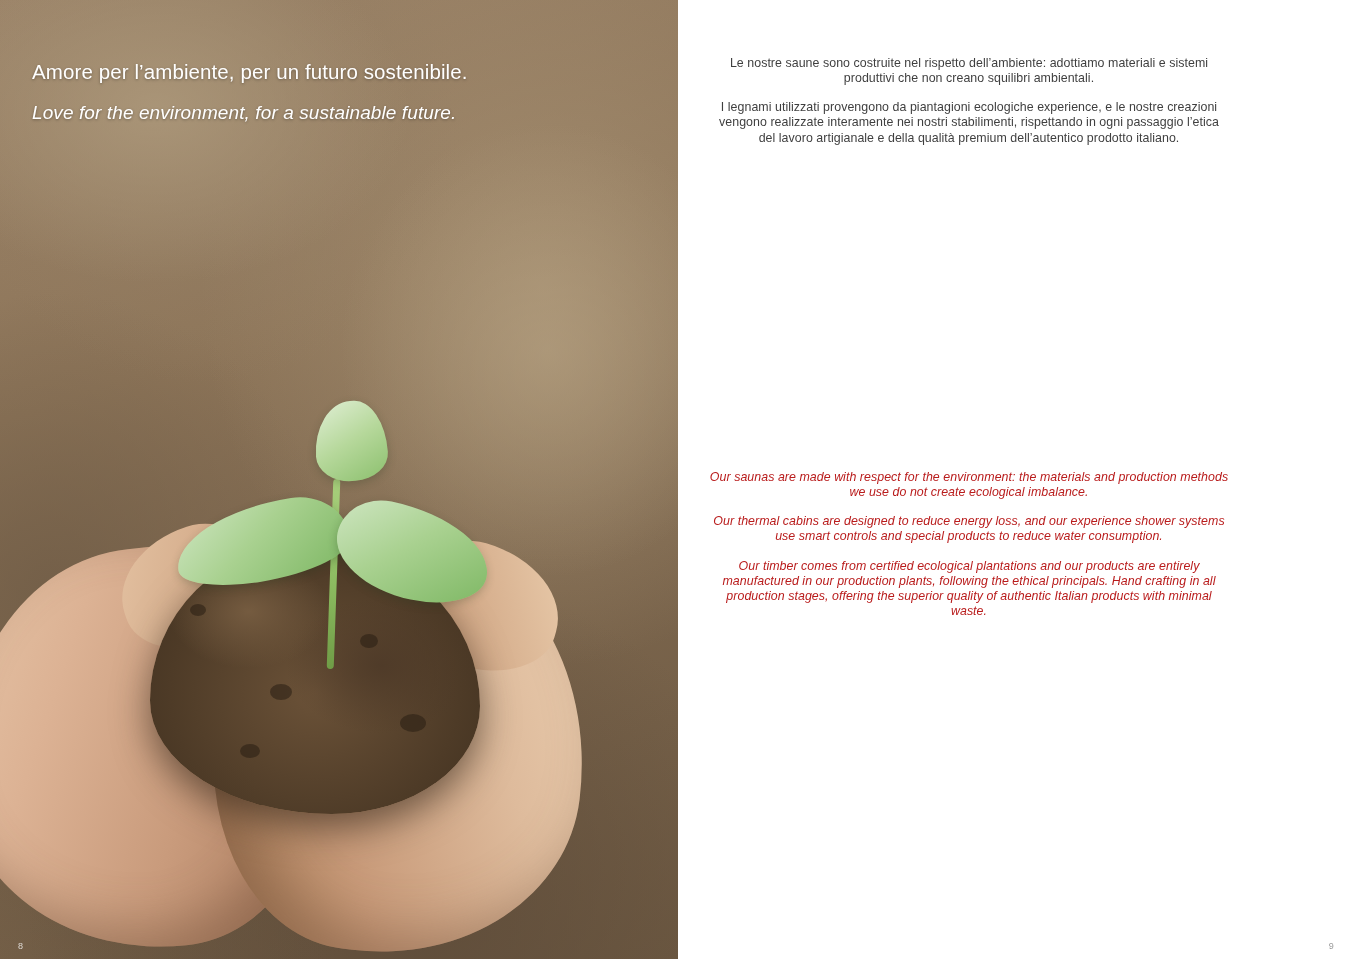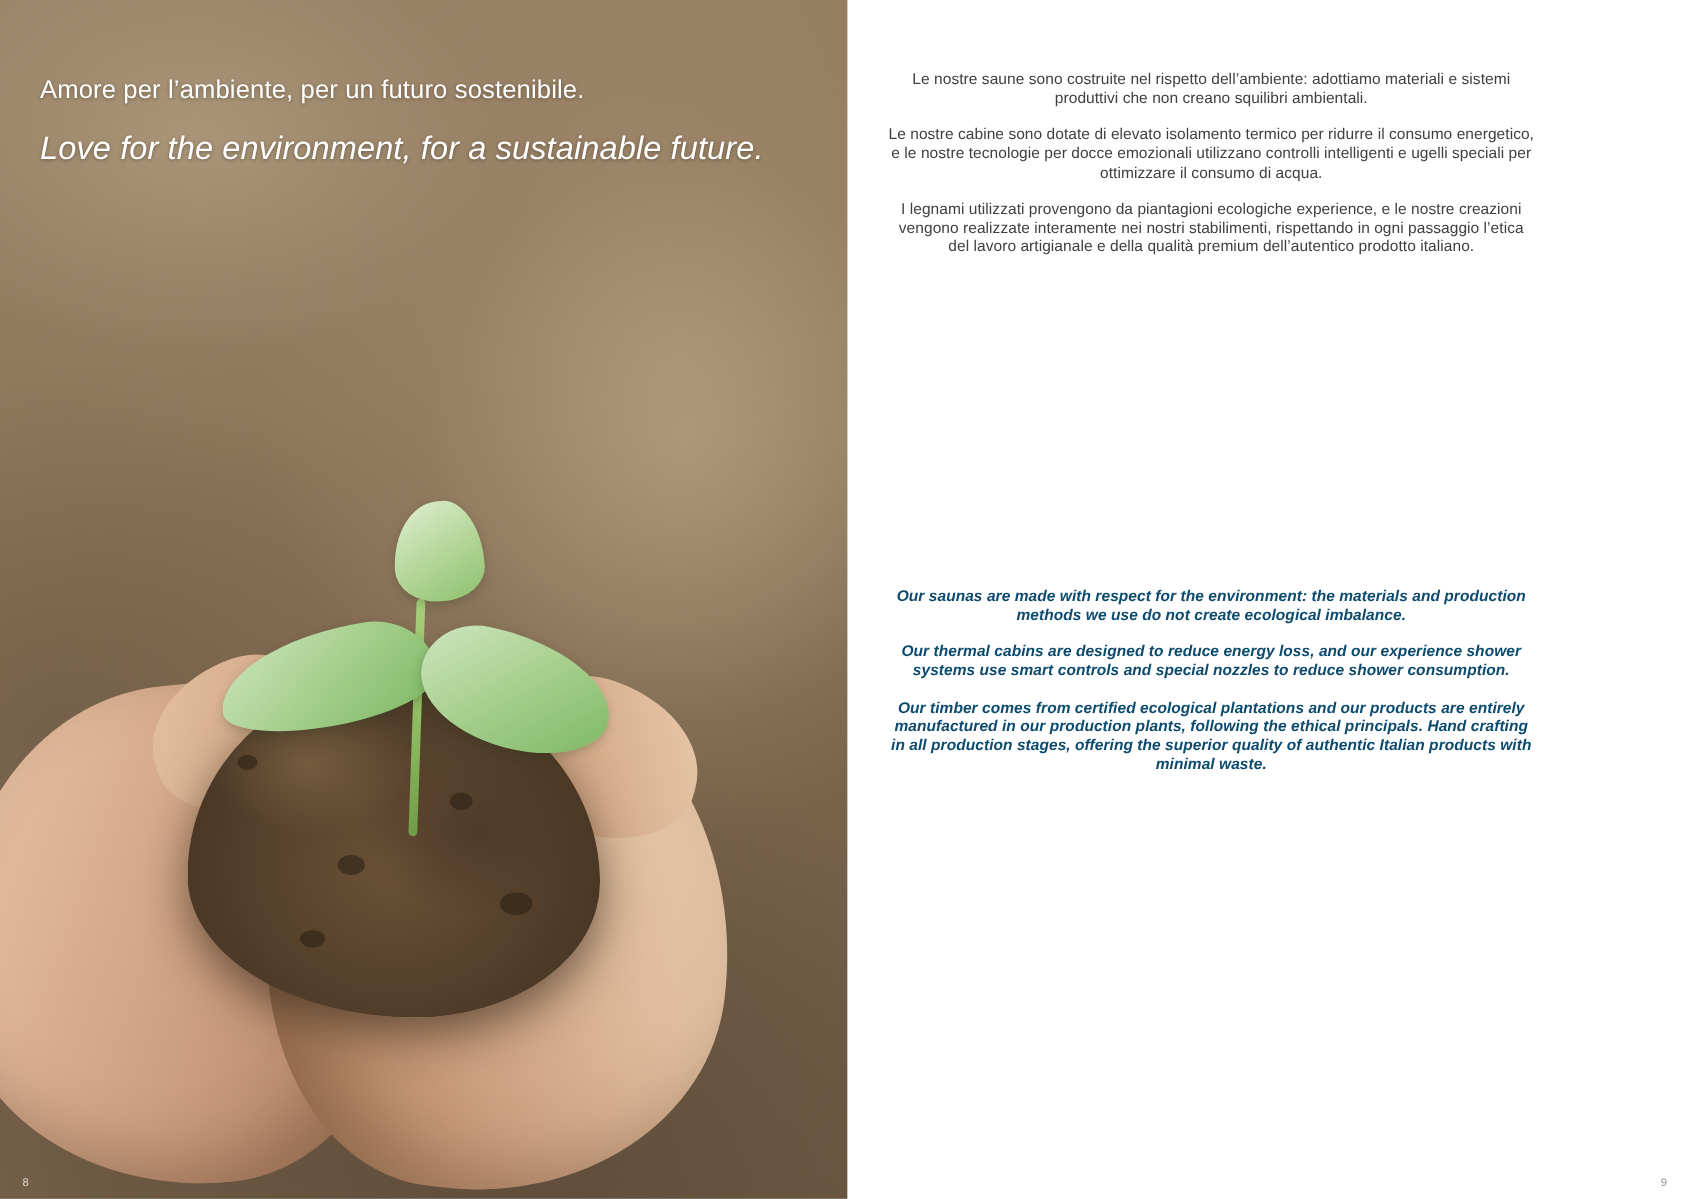--- a/index.html
+++ b/index.html
@@ -159,21 +159,21 @@
     text-shadow: 0 1px 3px rgba(0,0,0,0.35);
   }
   .headline-it {
     font-size: 20.5px;
     font-weight: 400;
     letter-spacing: 0.1px;
     line-height: 1.55;
     margin: 0 0 10px 0;
   }
   .headline-en {
-    font-size: 26px;
+    font-size: 19px;
     font-weight: 400;
     font-style: italic;
     letter-spacing: 0.1px;
     line-height: 1.55;
     margin: 0;
   }
   .folio {
     position: absolute;
     font-size: 9px;
     color: #8d8d8d;
@@ -198,22 +198,21 @@
   .col-en { top: 470px; }
   .para {
     font-size: 12.4px;
     line-height: 1.22;
     color: #3f3f3f;
     margin: 0 0 14px 0;
     letter-spacing: 0.05px;
   }
   .col-en .para {
     font-style: italic;
-    color: #0c4a6e;
-    font-weight: bold;
+    color: #b91c1c;
   }
   .folio-right { right: 22px; bottom: 8px; color: #9a9a9a; }
 </style>
 </head>
 <body>
 
 <div class="spread">
 
   <div class="page-left">
     <div class="photo">
@@ -246,26 +245,25 @@
       <p class="headline-en">Love for the environment, for a sustainable future.</p>
     </div>
 
     <div class="folio folio-left">8</div>
   </div>
 
   <div class="page-right">
 
     <div class="col col-it">
       <p class="para">Le nostre saune sono costruite nel rispetto dell’ambiente: adottiamo materiali e sistemi produttivi che non creano squilibri ambientali.</p>
-      <p class="para">Le nostre cabine sono dotate di elevato isolamento termico per ridurre il consumo energetico, e le nostre tecnologie per docce emozionali utilizzano controlli intelligenti e ugelli speciali per ottimizzare il consumo di acqua.</p>
       <p class="para">I legnami utilizzati provengono da piantagioni ecologiche experience, e le nostre creazioni vengono realizzate interamente nei nostri stabilimenti, rispettando in ogni passaggio l’etica del lavoro artigianale e della qualità premium dell’autentico prodotto italiano.</p>
     </div>
 
     <div class="col col-en">
       <p class="para">Our saunas are made with respect for the environment: the materials and production methods we use do not create ecological imbalance.</p>
-      <p class="para">Our thermal cabins are designed to reduce energy loss, and our experience shower systems use smart controls and special nozzles to reduce shower consumption.</p>
+      <p class="para">Our thermal cabins are designed to reduce energy loss, and our experience shower systems use smart controls and special products to reduce water consumption.</p>
       <p class="para">Our timber comes from certified ecological plantations and our products are entirely manufactured in our production plants, following the ethical principals. Hand crafting in all production stages, offering the superior quality of authentic Italian products with minimal waste.</p>
     </div>
 
     <div class="folio folio-right">9</div>
   </div>
 
 </div>
 
 </body></html>

